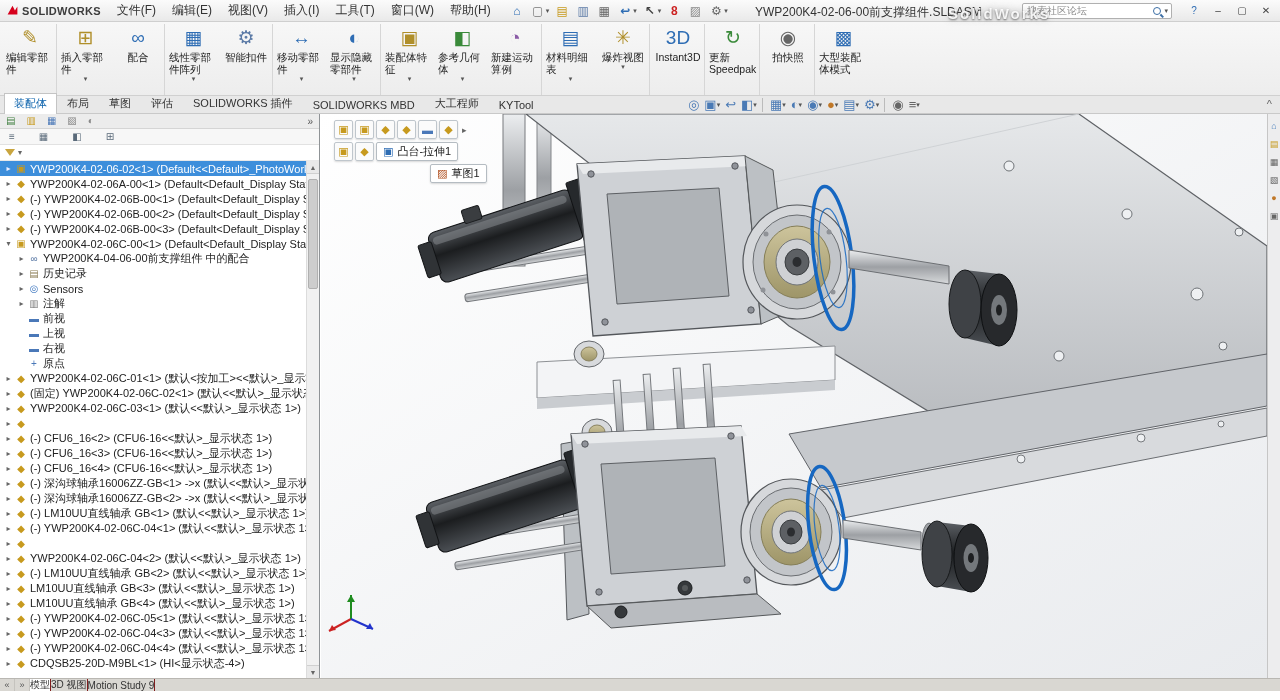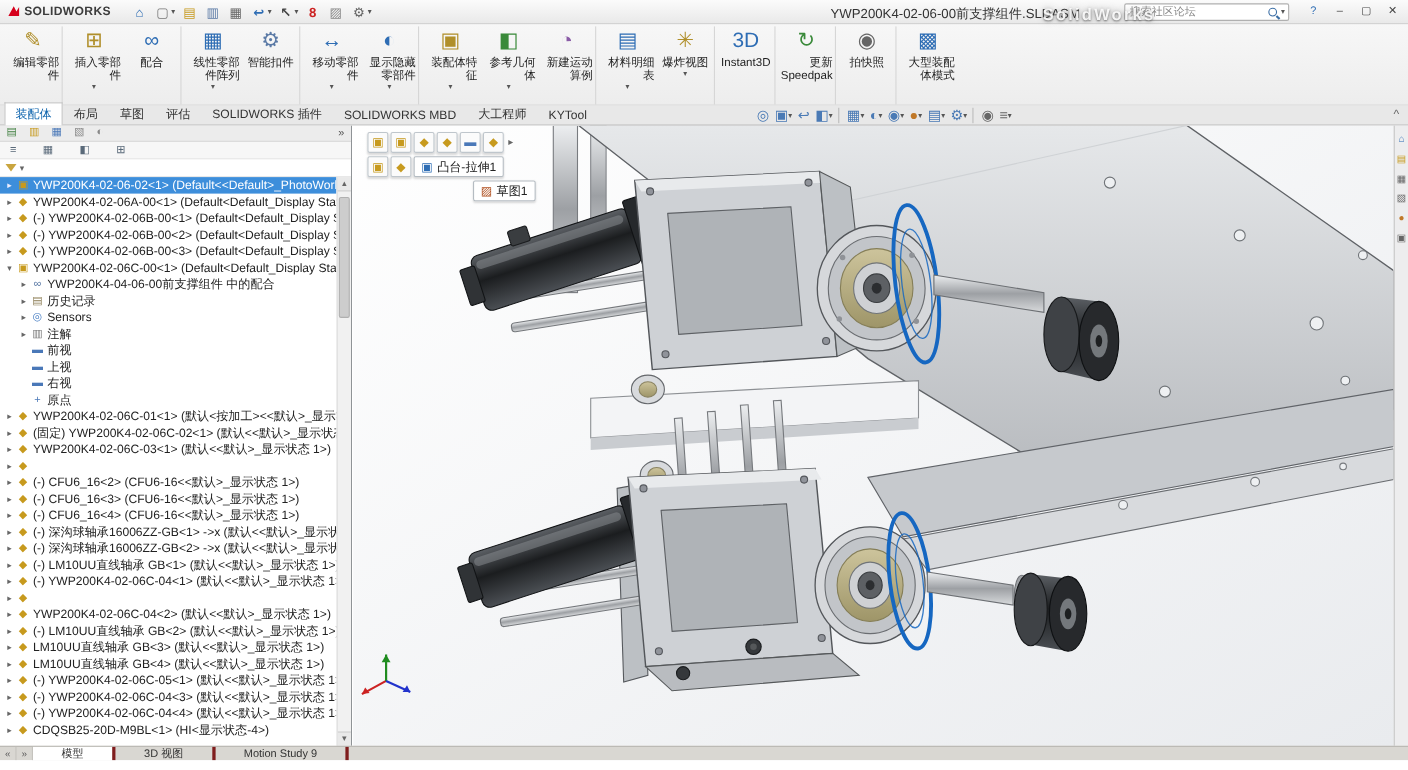--- a/index.html
+++ b/index.html
@@ -26,21 +26,21 @@
 .wbtn{width:24px;display:flex;align-items:center;justify-content:center;font-size:10px;color:#444;}
 
 
 .watermark{position:absolute;left:948px;top:5px;z-index:99;pointer-events:none;font-size:15px;font-weight:bold;letter-spacing:2px;color:rgba(255,255,255,.9);text-shadow:0 1px 2px rgba(90,90,90,.85),0 0 6px rgba(110,110,110,.5);}
 
 
 .ribbon{position:absolute;left:0;top:22px;right:0;height:74px;background:linear-gradient(#f7f7f7,#ededed);border-bottom:1px solid #d0d0d0;display:flex;align-items:stretch;padding:2px 0 0 4px;z-index:15;}
 .ritem{width:53px;display:flex;flex-direction:column;align-items:center;padding:3px 2px 0;cursor:default;}
 .ritem.sep{border-right:1px solid #d6d6d6;margin-right:2px;}
 .ricon{font-size:19px;line-height:22px;height:24px;}
-.rlabel{font-size:10.5px;line-height:12px;text-align:right;color:#1e1e1e;max-height:24px;overflow:hidden;}
+.rlabel{font-size:10.5px;line-height:12px;text-align:left;color:#1e1e1e;max-height:24px;overflow:hidden;}
 
 
 .tabrow{position:absolute;left:0;top:96px;right:0;height:18px;background:#e8e8e8;border-bottom:1px solid #c9c9c9;z-index:15;}
 .rtabs{display:flex;align-items:flex-end;height:18px;margin-left:4px;}
 .rtab{padding:2px 9px 3px;font-size:11px;color:#333;border:1px solid transparent;border-bottom:none;white-space:nowrap;cursor:default;}
 .rtab.active{background:#fff;border-color:#c4c4c4;color:#0b62ac;}
 .hud{position:absolute;left:688px;top:1px;display:flex;align-items:center;gap:5px;height:16px;}
 .hwrap{display:flex;align-items:center;}
 .hwrap.hsep{border-left:1px solid #bbb;padding-left:7px;}
 .hicon{font-size:13px;line-height:14px;}
@@ -80,36 +80,46 @@
 .row3{margin-left:96px;}
 
 
 .taskstrip{position:absolute;right:0;top:114px;width:13px;bottom:22px;background:#ededee;border-left:1px solid #c6c6c6;display:flex;flex-direction:column;align-items:center;gap:8px;padding-top:7px;z-index:12;}
 .tpicon{font-size:9px;line-height:10px;}
 
 
 .btabs{position:absolute;left:0;right:0;top:678px;height:13px;background:#d9d7d2;border-top:1px solid #b9b7b2;display:flex;align-items:stretch;font-size:10px;z-index:20;}
 .bnavs,.btabs-list{display:flex;align-items:stretch;}
 .bnav{width:15px;display:flex;align-items:center;justify-content:center;color:#555;border-right:1px solid #c5c3be;font-size:9px;}
-.btab{padding:0 26px;display:flex;align-items:center;border-right:3px solid #7f1d1d;color:#333;white-space:nowrap;cursor:default;}
+.btab{padding:0 0;display:flex;align-items:center;border-right:1px solid #7f1d1d;color:#333;white-space:nowrap;cursor:default;}
 .btab.active{background:#fff;}
 .statusbar{position:absolute;left:0;right:0;top:691px;height:9px;background:#e4e2dd;border-top:1px solid #c2c0bb;font-size:8.5px;line-height:8px;color:#333;display:flex;justify-content:space-between;padding:0 6px;z-index:20;}
 </style>
 </head>
 <body>
 
 <div id="app">
 
   <div class="titlebar">
     <div class="logo">
       <svg width="13" height="13" viewBox="0 0 16 16">
           <path d="M2 13 L8 2 L11 8 L14 3 L14 13 Z" fill="#d6001c"></path>
         </svg>
       <span class="sw">SOLIDWORKS</span>
     </div>
+    <div class="menus">
+
+    <span class="menu">文件(F)</span>
+        <span class="menu">编辑(E)</span>
+        <span class="menu">视图(V)</span>
+        <span class="menu">插入(I)</span>
+        <span class="menu">工具(T)</span>
+        <span class="menu">窗口(W)</span>
+        <span class="menu">帮助(H)</span>
+      </div>
     <div class="qat">
 
     <span class="qwrap">
           <span class="qicon" style="color: rgb(46, 109, 180);">⌂</span>
 
         </span>
         <span class="qwrap">
           <span class="qicon" style="color: rgb(119, 119, 119);">▢</span>
           <span class="qdd">▾</span>
         </span>

